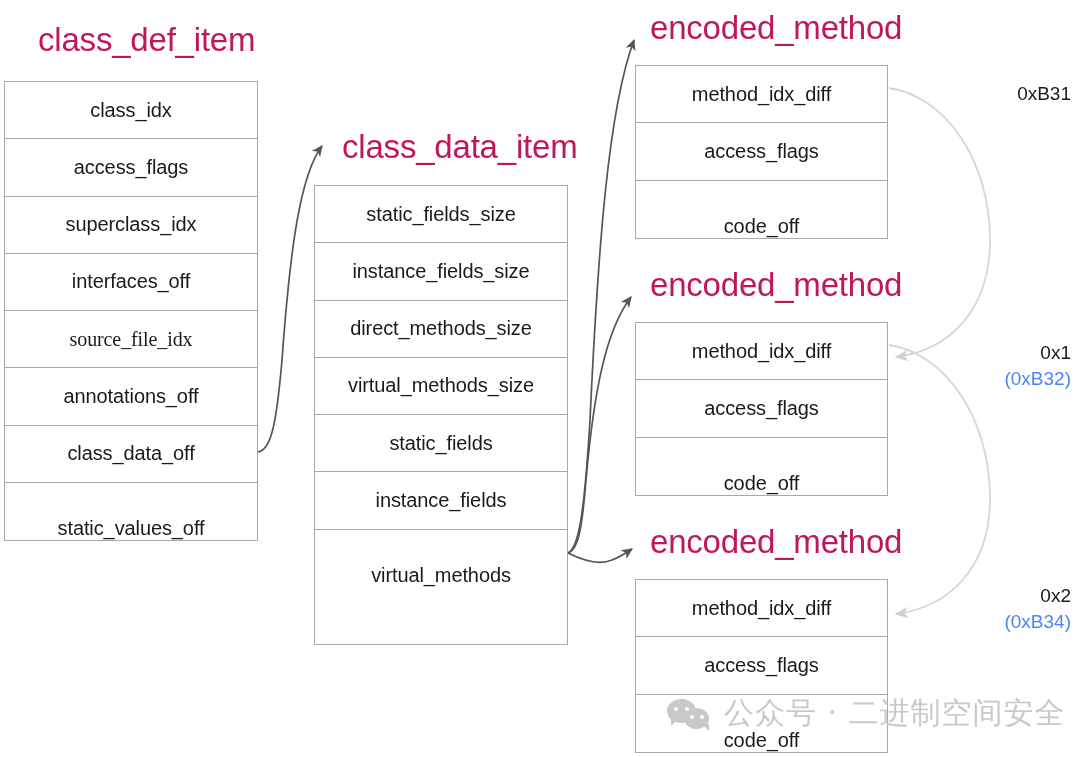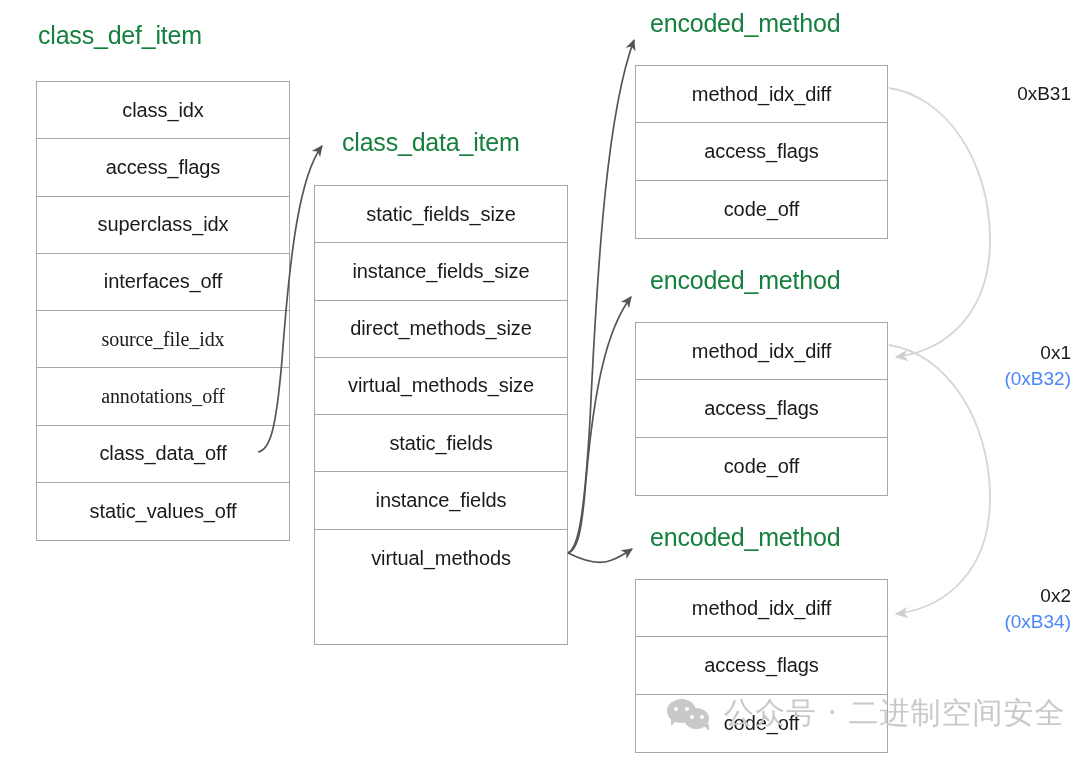--- a/index.html
+++ b/index.html
@@ -13,22 +13,22 @@
   }
   #canvas {
     position: relative;
     width: 1080px;
     height: 757px;
     background: #ffffff;
     overflow: hidden;
   }
   .struct-title {
     position: absolute;
-    font-size: 25px;
-    color: #15803d;
+    font-size: 33px;
+    color: #be185d;
     white-space: nowrap;
     letter-spacing: -0.2px;
   }
   .struct-table {
     position: absolute;
     border: 1px solid #a8a8a8;
     background: #ffffff;
     box-sizing: border-box;
   }
   .struct-row {
@@ -37,20 +37,21 @@
     justify-content: center;
     border-bottom: 1px solid #a8a8a8;
     box-sizing: border-box;
     font-size: 20px;
     color: #1a1a1a;
     background: transparent;
     letter-spacing: -0.1px;
   }
   .struct-row:last-child {
     border-bottom: none;
+    align-items: flex-end;
   }
   .annotation {
     position: absolute;
     text-align: right;
     white-space: nowrap;
     line-height: 1.35;
   }
   .annotation .ann-primary {
     display: block;
     font-size: 19px;
@@ -116,37 +117,37 @@
     width: 4px; height: 4px;
   }
 </style>
 </head>
 <body>
 
 <div id="canvas">
 
   <div class="struct-title" style="left:38px; top:21px;">class_def_item</div>
 
-  <div class="struct-table" id="tbl-class-def" style="left:4px; top:81px; width:254px; height:460px;margin-left:32px;">
+  <div class="struct-table" id="tbl-class-def" style="left:4px; top:81px; width:254px; height:460px;">
       <div class="struct-row" style="height: 12.5%;">
         <span>class_idx</span>
       </div>
       <div class="struct-row" style="height: 12.5%;">
         <span>access_flags</span>
       </div>
       <div class="struct-row" style="height: 12.5%;">
         <span>superclass_idx</span>
       </div>
       <div class="struct-row" style="height: 12.5%;">
         <span>interfaces_off</span>
       </div>
       <div class="struct-row" style="height: 12.5%; font-family: Liberation Serif, serif;">
         <span>source_file_idx</span>
       </div>
-      <div class="struct-row" style="height: 12.5%; font-family: Liberation Serif, serif;">
+      <div class="struct-row" style="height: 12.5%;">
         <span>annotations_off</span>
       </div>
       <div class="struct-row" style="height: 12.5%;">
         <span>class_data_off</span>
       </div>
       <div class="struct-row" style="height: 12.5%;">
         <span>static_values_off</span>
       </div>
     </div>
 

